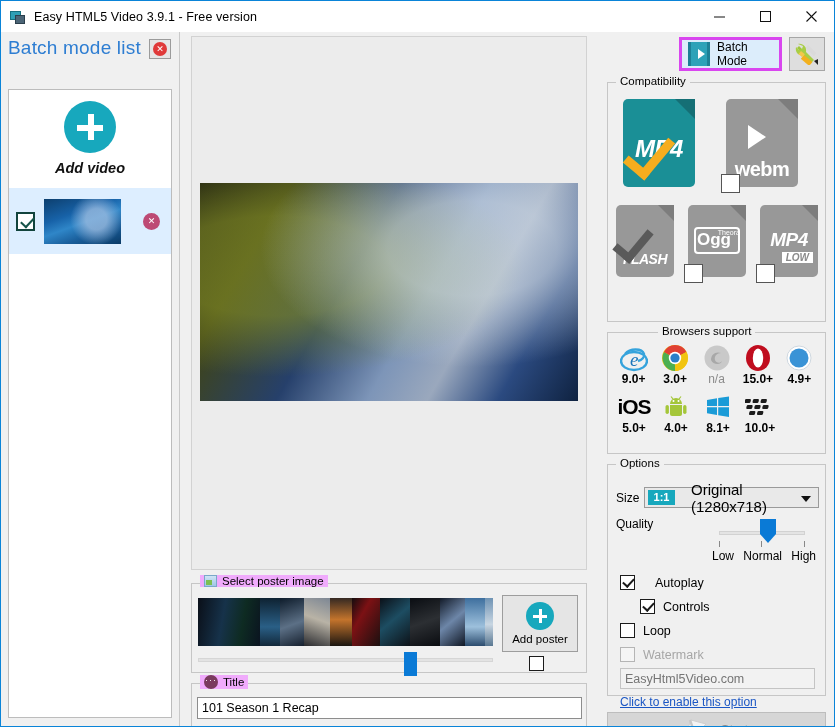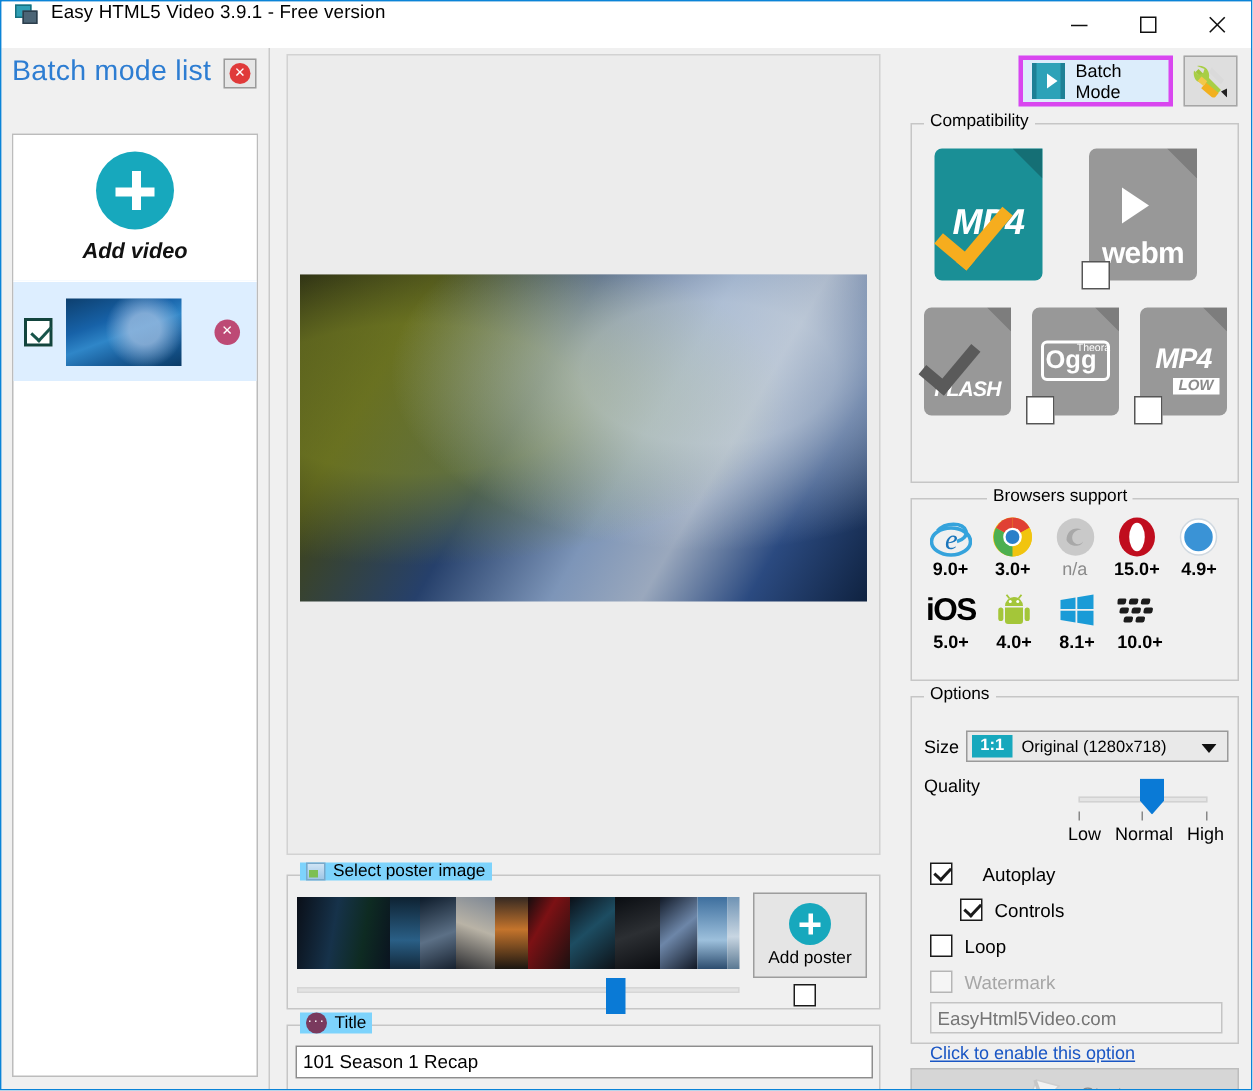--- a/index.html
+++ b/index.html
@@ -16,21 +16,21 @@
     position: relative;
     width: 835px; height: 727px;
     border: 1px solid #0a84d8;
     background: #f0f0f0;
     overflow: hidden;
   }
   
   .titlebar {
     position: absolute; top:0; left:0; right:0; height: 31px;
     background: #ffffff;
-    display: flex; 
+    display: flex; align-items: center;
   }
   .tb-icon {
     width: 16px; height: 16px; margin-left: 9px; margin-right: 8px;
     position: relative; flex: none;
   }
   .tb-icon .mon {
     position:absolute; left:0; top:2px; width:11px; height:9px;
     background:#2f9fb5; border:1px solid #17707f;
   }
   .tb-icon .mon2 {
@@ -121,21 +121,21 @@
     background:
       radial-gradient(ellipse at 72% 30%, rgba(215,225,235,.55) 0 22%, rgba(0,0,0,0) 55%),
       radial-gradient(ellipse at 20% 38%, rgba(140,150,40,.55) 0 26%, rgba(0,0,0,0) 58%),
       linear-gradient(120deg, #1a1c10 0%, #3f4418 18%, #26406b 40%, #7d95b8 58%, #9aa8bd 70%, #2b4a80 84%, #0f2240 100%);
   }
   .poster-group {
     position:absolute; left:4px; top:551px; width:396px; height:90px;
     border:1px solid #c6c6c6; background:#f0f0f0;
   }
   .grp-legend {
-    position:absolute; top:-9px; left:8px; background:#7dd3fc; padding:0 4px;
+    position:absolute; top:-9px; left:8px; background:#f0abfc; padding:0 4px;
     display:flex; align-items:center; font-size:11.5px;
   }
   .legend-ico {
     width:13px;height:12px;margin-right:5px;display:inline-block;
     background:linear-gradient(#cfe4f5,#9fc6e6); border:1px solid #7aa8c9; position:relative;
   }
   .legend-ico:after{
     content:"";position:absolute;left:1px;bottom:1px;width:6px;height:5px;background:#7dbf52;
   }
   .poster-strip {
@@ -239,21 +239,21 @@
   .options { left:8px; top:432px; width:219px; height:232px; }
   .size-label{ position:absolute; left:8px; top:26px; font-size:12px; }
   .size-combo {
     position:absolute; left:36px; top:22px; width:175px; height:21px;
     background:#e9e9e9; border:1px solid #9a9a9a; display:flex; align-items:center;
   }
   .ratio-badge {
     width:27px;height:15px;background:#17a8bd;color:#fff;font-size:11px;font-weight:bold;
     text-align:center;line-height:15px;margin-left:3px;flex:none;
   }
-  .size-text { font-size:11px; margin-left:6px; }
+  .size-text { font-size:15px; margin-left:16px; }
   .combo-arrow { margin-left:auto; margin-right:7px; }
   .quality-label{ position:absolute; left:8px; top:52px; font-size:12px; }
   .q-track {
     position:absolute; left:111px; top:66px; width:86px; height:4px;
     background:#e4e4e4; border:1px solid #d2d2d2;
   }
   .q-thumb {
     position:absolute; left:152px; top:54px; width:16px; height:24px; background:#0a7ad6;
     clip-path: polygon(0 0, 100% 0, 100% 62%, 50% 100%, 0 62%);
   }

